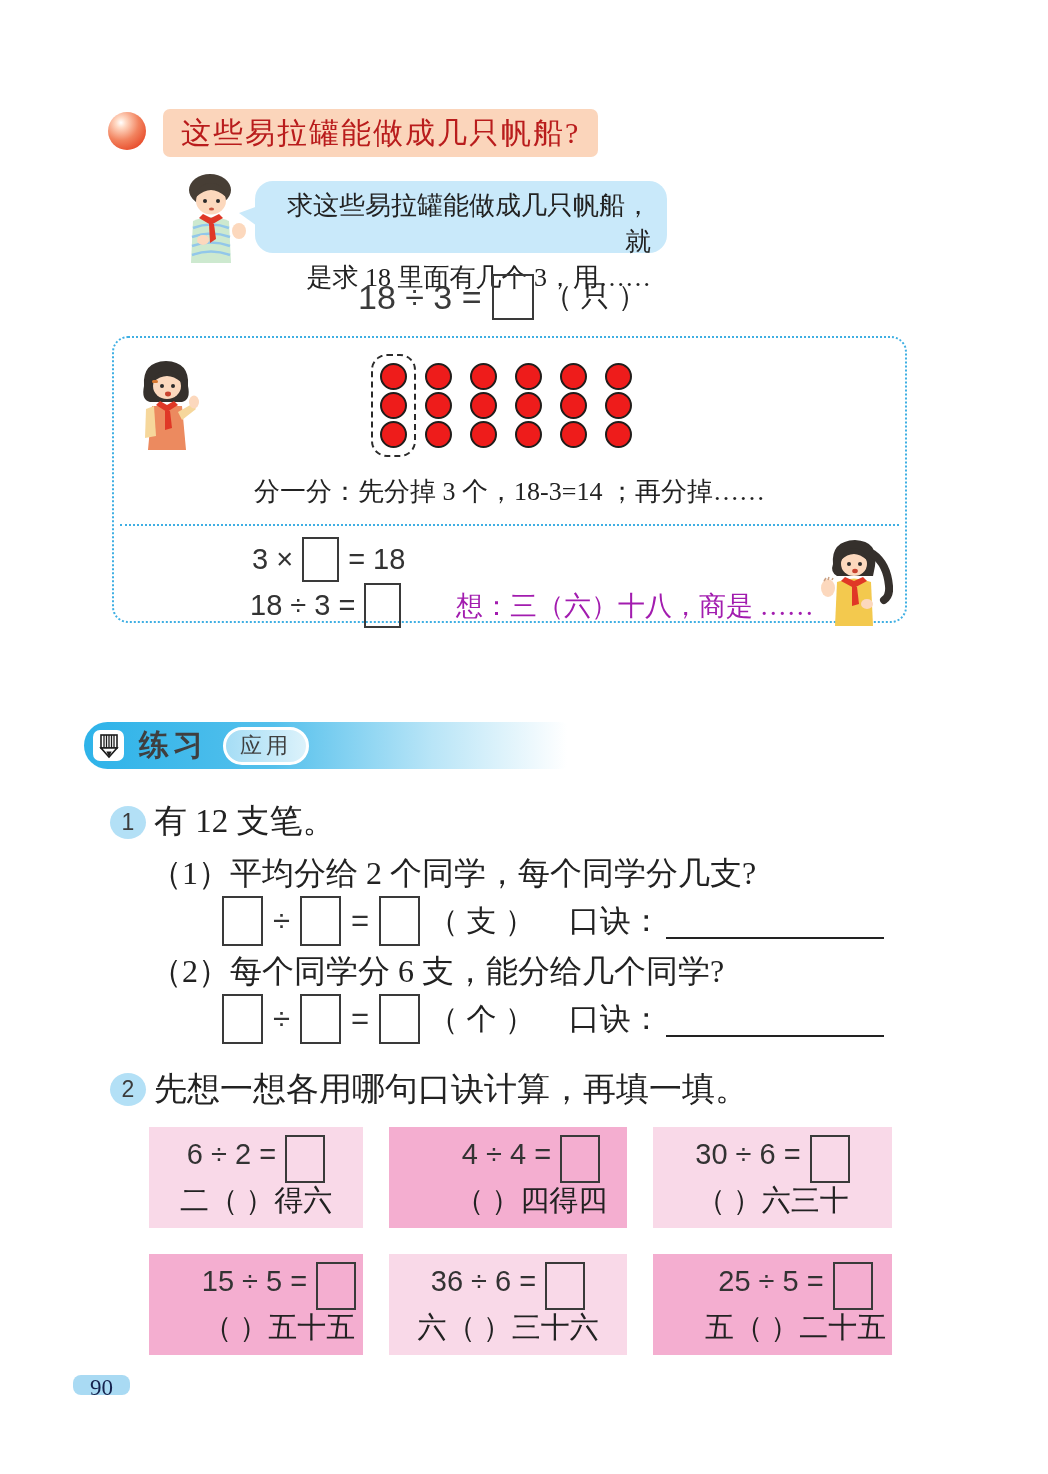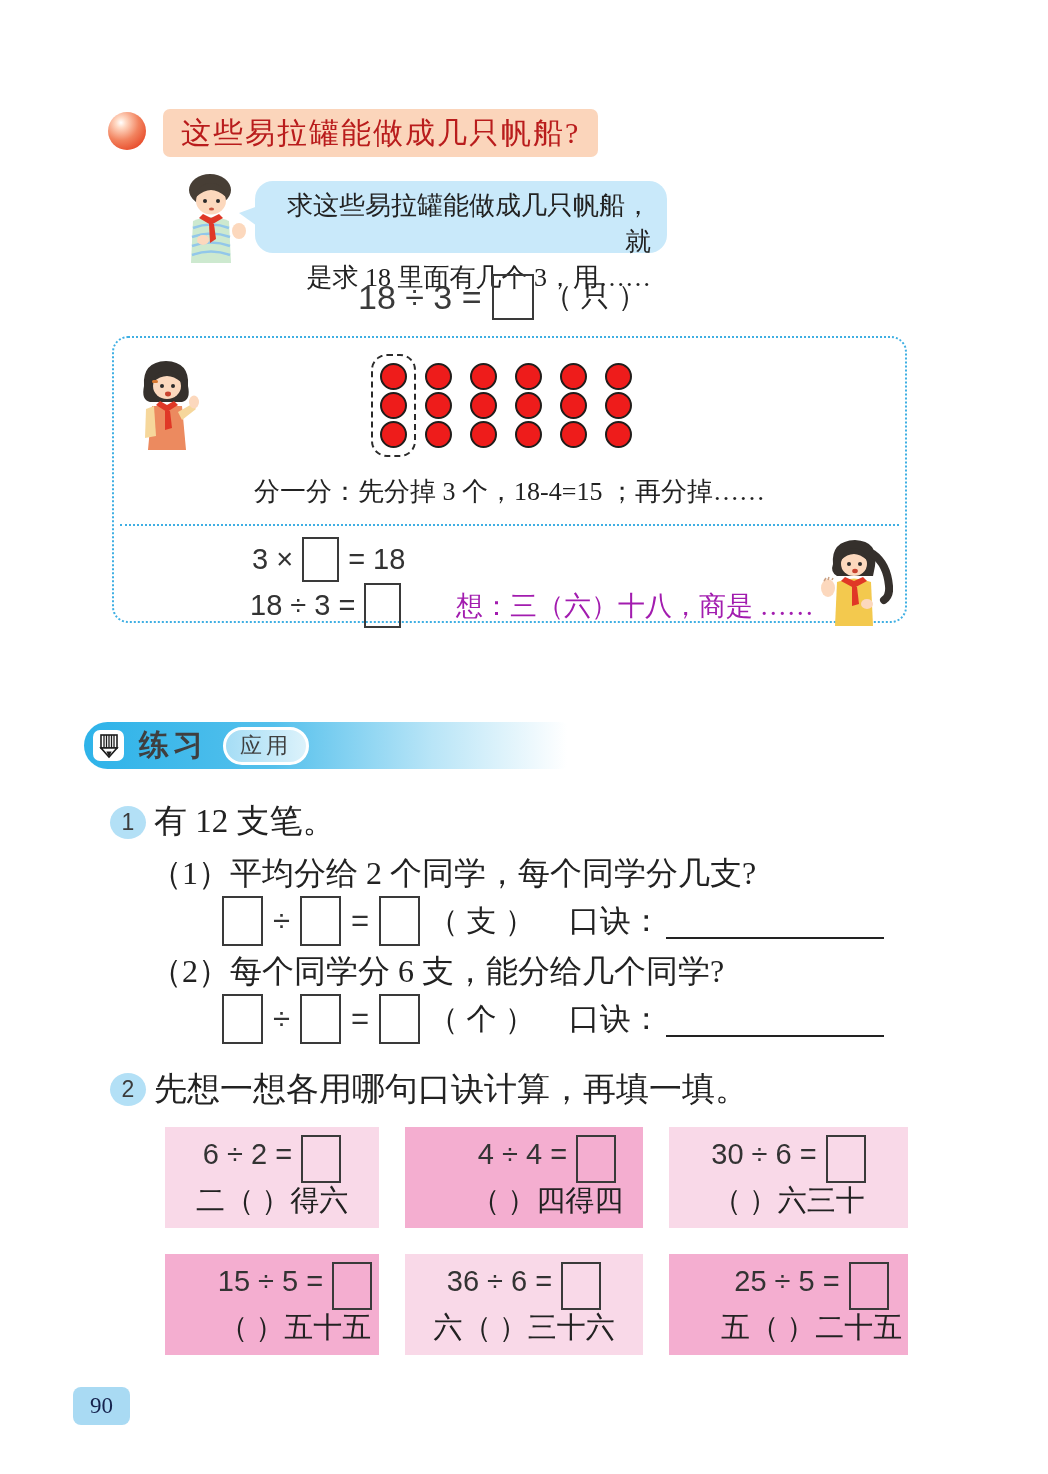--- a/index.html
+++ b/index.html
@@ -98,35 +98,35 @@
   .eq-row .op{margin:0 10px;}
   .eq-row .unit{margin-left:8px;font-size:30px;color:#222;}
   .eq1{left:222px;top:896px;}
   .eq2{left:222px;top:994px;}
   .koujue{margin-left:34px;font-size:31px;color:#222;}
   .blankline{display:inline-block;width:218px;height:0;border-bottom:2.5px solid #222;align-self:flex-end;margin-bottom:7px;margin-left:4px;}
   .p2-intro{position:absolute;left:154px;top:1067px;font-size:33px;color:#222;}
 
   
   .cards{
-    position:absolute;left:165px;top:1127px;display:grid;
+    position:absolute;left:149px;top:1127px;display:grid;
     grid-template-columns:214px 238px 239px;grid-auto-rows:101px;column-gap:25px;row-gap:10px;gap:26px;
   }
   .card{display:flex;flex-direction:column;align-items:center;justify-content:center;}
   .card.light{background:#f9d9e8;}
   .card.dark{background:#f4aed0;padding-left:46px;}
   .card .line1{display:flex;align-items:center;font-size:29px;color:#333;}
   .card .line1 .abox{width:36px;height:44px;border-width:2.2px;margin-left:9px;margin-bottom:-8px;}
   .card .line2{font-size:29px;color:#222;margin-top:6px;}
 
   
   .page-badge{
-    position:absolute;left:73px;top:1375px;width:57px;height:38px;background:#a9daf3;border-radius:8px;
-    display:flex;align-items:center;justify-content:center;
-    font-family:"Liberation Serif", serif;font-size:23px;color:#15224d;margin-top:12px;
+    position:absolute;left:73px;top:1375px;width:57px;height:20px;background:#a9daf3;border-radius:8px;
+    display:flex;justify-content:center;
+    font-family:"Liberation Serif", serif;font-size:23px;color:#15224d;
   }
 </style>
 </head>
 <body>
 
 <div class="page">
 
   <div class="ball"></div>
   <div class="title-box">
     <span>这些易拉罐能做成几只帆船?</span>
@@ -209,21 +209,21 @@
         <span class="dot"></span>
         <span class="dot"></span>
       </div>
       <div class="dcol">
         <span class="dot"></span>
         <span class="dot"></span>
         <span class="dot"></span>
       </div>
     </div>
 
-    <div class="wb-caption">分一分：先分掉 3 个，18-4=15 ；再分掉……</div>
+    <div class="wb-caption">分一分：先分掉 3 个，18-3=14 ；再分掉……</div>
     <div class="wb-divider"></div>
 
     <div class="wb-eq wb-eq-mul sans">
       <span>3 ×</span>
       <span class="abox"></span>
       <span>= 18</span>
     </div>
     <div class="wb-eq wb-eq-div sans">
       <span>18 ÷ 3 =</span>
       <span class="abox"></span>

